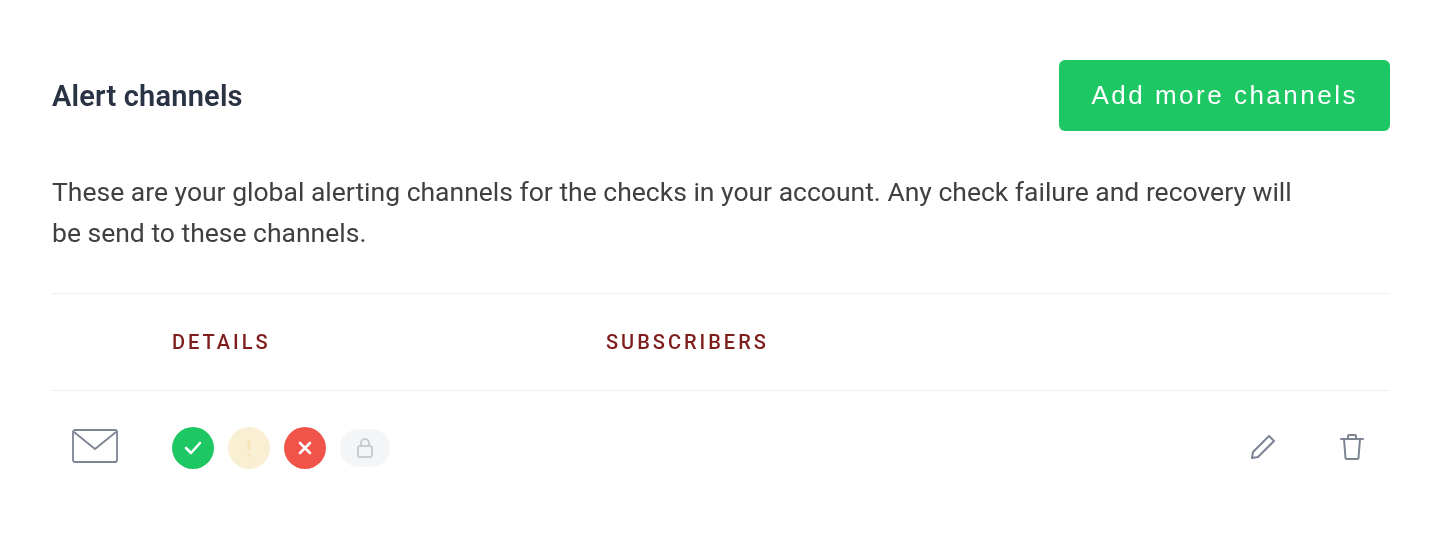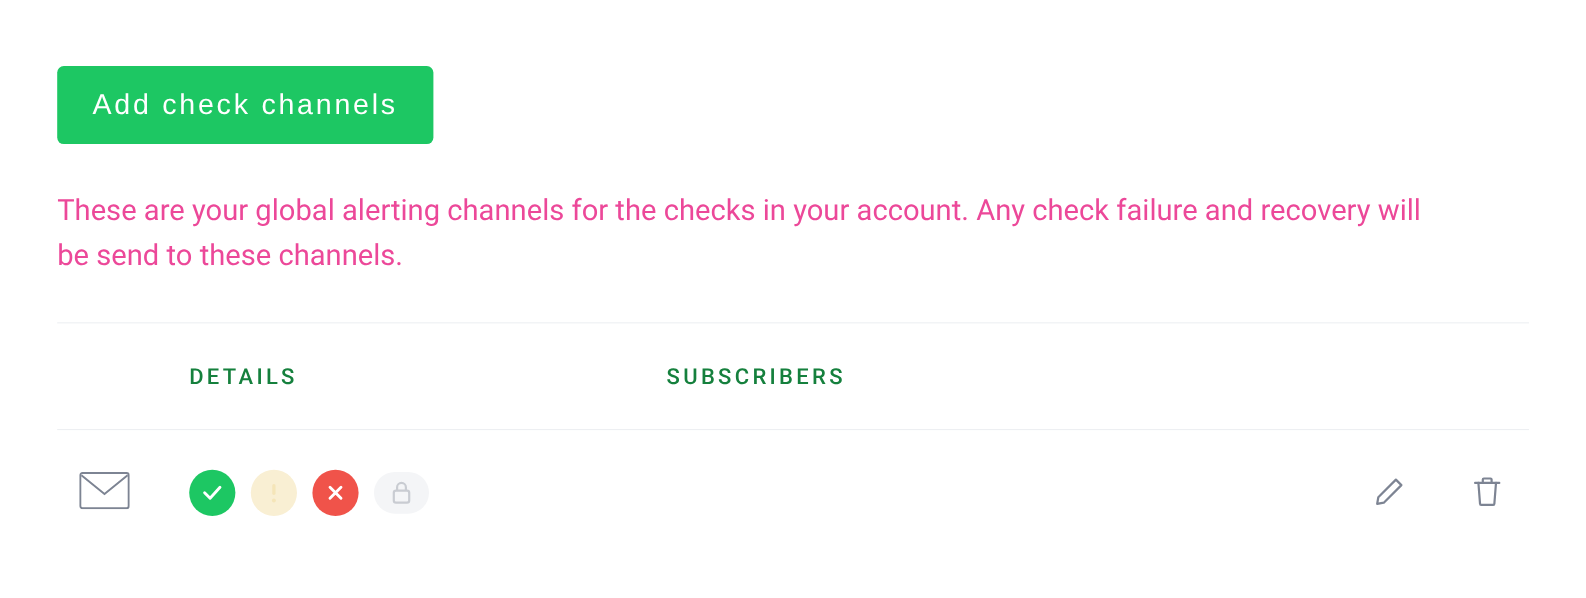--- a/index.html
+++ b/index.html
@@ -33,39 +33,39 @@
       border-radius: 6px;
       font-size: 26px;
       font-weight: 500;
       letter-spacing: 2.5px;
       padding: 20px 32px;
       cursor: pointer;
     }
     .description {
       font-size: 26.5px;
       line-height: 1.55;
-      color: #ec4899;
+      color: #404040;
       margin-bottom: 40px;
       max-width: 1260px;
     }
     .table {
       width: 100%;
     }
     .thead {
       display: flex;
       align-items: center;
       border-top: 1px solid #edeff2;
       border-bottom: 1px solid #edeff2;
       padding: 36px 0;
     }
     .th {
       font-size: 20px;
       font-weight: 500;
       letter-spacing: 3px;
-      color: #15803d;
+      color: #7f1d1d;
       text-transform: uppercase;
     }
     .col-icon {
       width: 120px;
       display: flex;
       align-items: center;
     }
     .col-details {
       width: 434px;
       display: flex;
@@ -141,21 +141,22 @@
       padding: 4px;
       display: flex;
       align-items: center;
       justify-content: center;
     }
   </style>
 </head>
 <body>
 
 <div class="header-row">
-  <button class="add-btn">Add check channels</button>
+  <h1 class="page-title">Alert channels</h1>
+  <button class="add-btn">Add more channels</button>
 </div>
 
 <p class="description">These are your global alerting channels for the checks in your account. Any check failure and recovery will be send to these channels.</p>
 
 <div class="table">
   <div class="thead">
     <div class="col-icon"></div>
     <div class="col-details th">DETAILS</div>
     <div class="col-subscribers th">SUBSCRIBERS</div>
     <div class="col-actions"></div>

